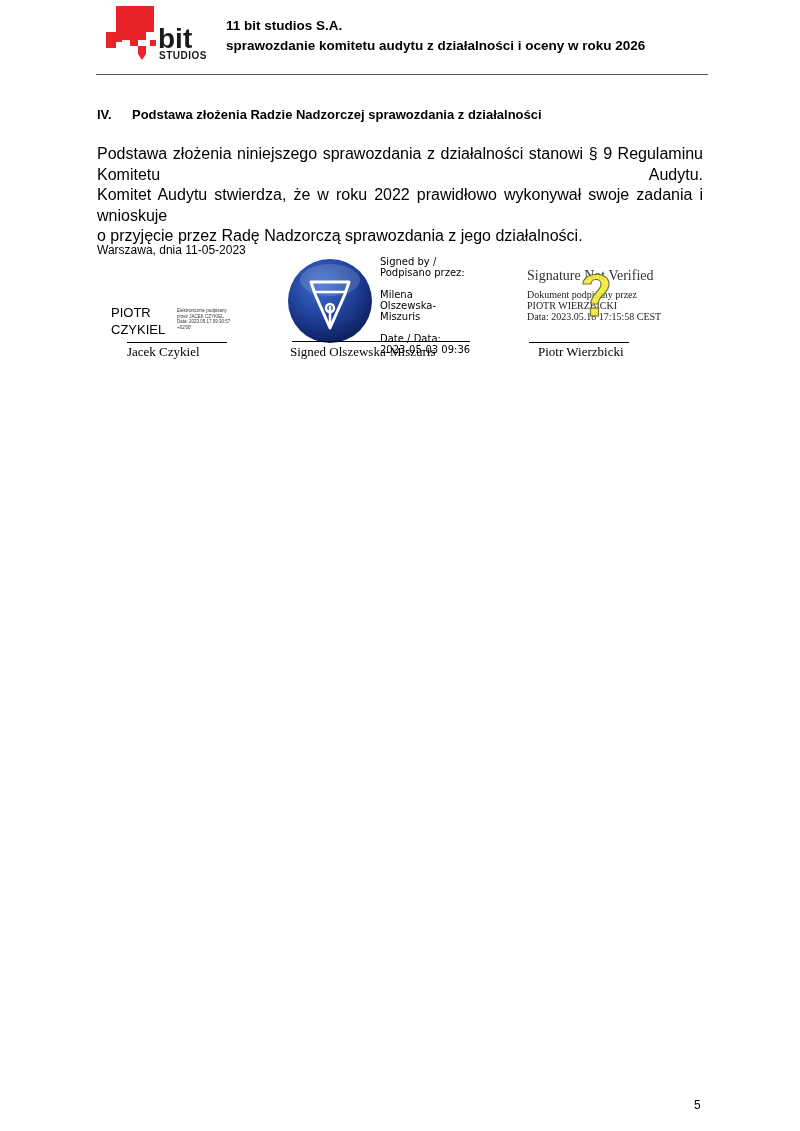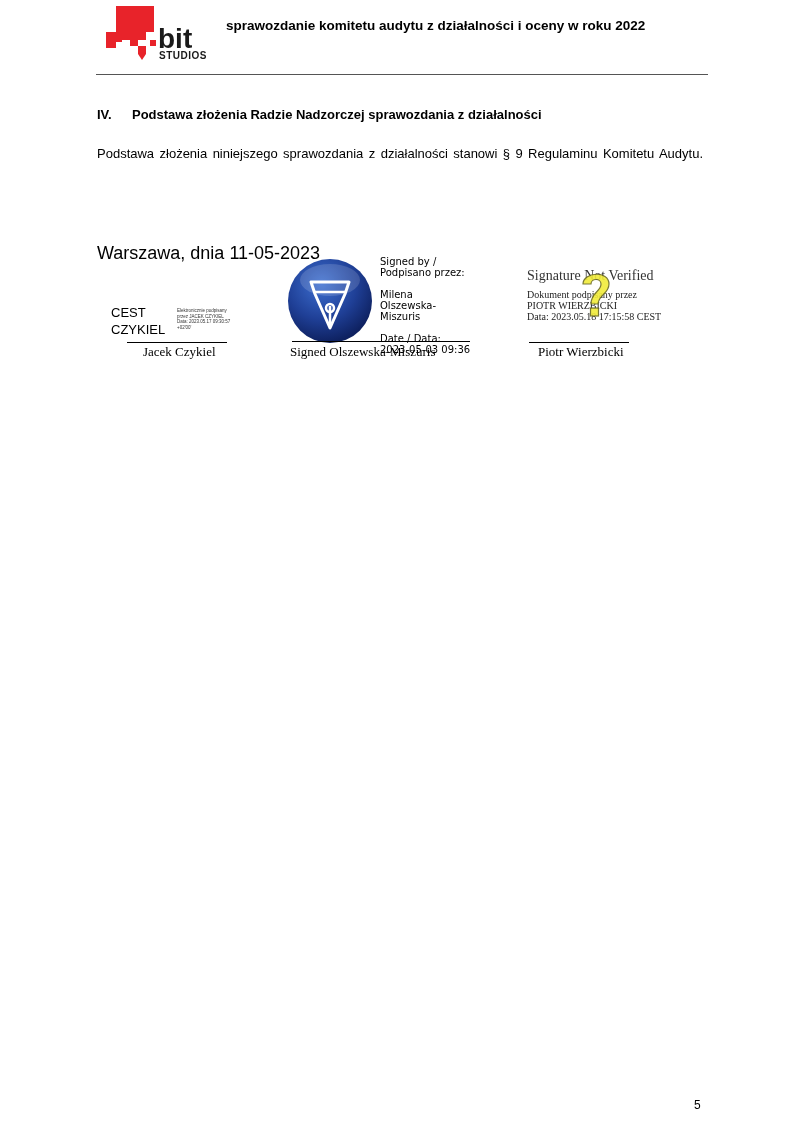--- a/index.html
+++ b/index.html
@@ -3,28 +3,28 @@
 <meta charset="utf-8">
 <style>
   html, body { margin: 0; padding: 0; background: #ffffff; }
   body { width: 800px; height: 1131px; position: relative; overflow: hidden; font-family: "Liberation Sans", "DejaVu Sans", sans-serif; color: #000; }
   .abs { position: absolute; }
   .logo { left: 106px; top: 6px; width: 108px; height: 56px; text-align: center; }
   .hdr-title { left: 226px; top: 16px; font-size: 13.5px; font-weight: bold; line-height: 20px; white-space: nowrap; }
   .hdr-rule { left: 96px; top: 74px; width: 612px; height: 1px; background: #555; }
   .sec-num { left: 97px; top: 107px; font-size: 13px; font-weight: bold; }
   .sec-title { left: 132px; top: 107px; font-size: 13px; font-weight: bold; white-space: nowrap; }
-  .para { left: 97px; top: 144px; width: 606px; font-size: 13px; line-height: 20.5px; text-align: justify; }
+  .para { left: 97px; top: 144px; width: 606px; font-size: 16px; line-height: 20.5px; text-align: justify; }
   .para span { display: block; }
   .para .j { text-align: justify; text-align-last: justify; }
-  .place { left: 97px; top: 243px; font-size: 18px; }
+  .place { left: 97px; top: 243px; font-size: 12px; }
   .sig1-name { left: 111px; top: 304px; font-size: 13px; line-height: 17px; }
   .sig1-small { left: 177px; top: 308px; font-size: 4.5px; line-height: 5.6px; color: #333; }
   .sig1-line { left: 127px; top: 342px; width: 100px; height: 1px; background: #000; }
-  .sig1-label { left: 143px; top: 344px; font-family: "Liberation Serif", serif; font-size: 13px; }
+  .sig1-label { left: 127px; top: 344px; font-family: "Liberation Serif", serif; font-size: 13px; }
   .pen-icon { left: 287px; top: 258px; width: 86px; height: 86px; }
   .sig2-meta { left: 380px; top: 256px; font-family: "DejaVu Sans", sans-serif; font-size: 10px; line-height: 11px; white-space: pre-line; }
   .sig2-line { left: 292px; top: 341px; width: 178px; height: 1px; background: #000; }
   .sig2-label { left: 290px; top: 344px; font-family: "Liberation Serif", serif; font-size: 13px; }
   .sig3-head { left: 527px; top: 268px; font-family: "Liberation Serif", serif; font-size: 14px; color: #333; }
   .sig3-meta { left: 527px; top: 289px; font-family: "Liberation Serif", serif; font-size: 10px; line-height: 11px; color: #222; }
   .qmark { left: 577px; top: 268px; width: 38px; height: 58px; }
   .sig3-line { left: 529px; top: 342px; width: 100px; height: 1px; background: #000; }
   .sig3-label { left: 538px; top: 344px; font-family: "Liberation Serif", serif; font-size: 13px; }
   .page-num { left: 694px; top: 1098px; font-size: 12px; }
@@ -36,35 +36,38 @@
   <svg width="108" height="56" viewBox="0 0 108 56">
     <polygon points="10,0 48,0 48,26 40,26 40,34 32,34 32,40 24,40 24,34 16,34 16,26 10,26" fill="#e8232a"></polygon>
     <polygon points="0,26 16,26 16,36 10,36 10,42 0,42" fill="#e8232a"></polygon>
     <polygon points="32,40 40,40 40,48 36,54 32,48" fill="#e8232a"></polygon>
     <polygon points="44,34 50,34 50,40 44,40" fill="#e8232a"></polygon>
     <text x="52" y="42" font-family="Liberation Sans, sans-serif" font-weight="bold" font-size="28" fill="#1a1a1a">bit</text>
     <text x="53" y="53" font-family="Liberation Sans, sans-serif" font-weight="bold" font-size="10" fill="#1a1a1a" letter-spacing="0.5">STUDIOS</text>
   </svg>
 </div>
 <div class="abs hdr-title">
-  <div>sprawozdanie komitetu audytu z działalności i oceny w roku 2022</div>
+  <div>11 bit studios S.A.</div>
+  <div>sprawozdanie komitetu audytu z działalności i oceny w roku 2026</div>
 </div>
 <div class="abs hdr-rule"></div>
 
 <div class="abs sec-num">IV.</div>
 <div class="abs sec-title">Podstawa złożenia Radzie Nadzorczej sprawozdania z działalności</div>
 
 <div class="abs para">
   <span class="j">Podstawa złożenia niniejszego sprawozdania z działalności stanowi § 9 Regulaminu Komitetu Audytu.</span>
+  <span class="j">Komitet Audytu stwierdza, że w roku 2022 prawidłowo wykonywał swoje zadania i wnioskuje</span>
+  <span>o przyjęcie przez Radę Nadzorczą sprawozdania z jego działalności.</span>
 </div>
 
 <div class="abs place">Warszawa, dnia 11-05-2023</div>
 
 <div class="abs sig1-name">
-  <div>CEST</div>
+  <div>PIOTR</div>
   <div>CZYKIEL</div>
 </div>
 <div class="abs sig1-small">
   <div>Elektronicznie podpisany</div>
   <div>przez JACEK CZYKIEL</div>
   <div>Data: 2023.05.17 09:30:57</div>
   <div>+02'00'</div>
 </div>
 <div class="abs sig1-line"></div>
 <div class="abs sig1-label">Jacek Czykiel</div>

